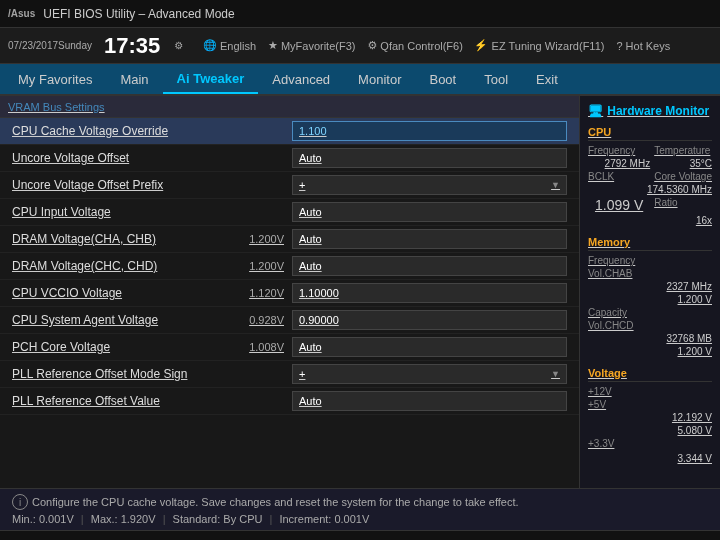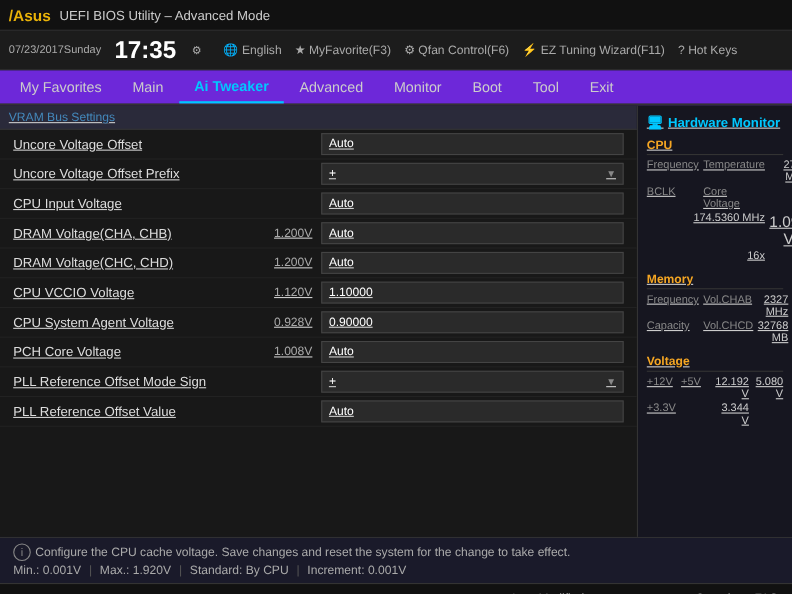--- a/index.html
+++ b/index.html
@@ -16,23 +16,23 @@
     
     .top-bar {
       background: #111;
       display: flex;
       align-items: center;
       padding: 0 8px;
       height: 28px;
       border-bottom: 1px solid #333;
     }
     .asus-logo {
-      color: #eab308;
+      color: #a3a3a3;
       font-weight: bold;
-      font-size: 14px;
+      font-size: 10px;
       margin-right: 8px;
     }
 
     
     .info-bar {
       background: #1c1c1c;
       display: flex;
       align-items: center;
       padding: 2px 8px;
       height: 36px;
@@ -64,21 +64,21 @@
     }
     .info-links span {
       display: flex;
       align-items: center;
       gap: 3px;
       cursor: pointer;
     }
 
     
     .nav-bar {
-      background: #6d28d9;
+      background: #0c4a6e;
       display: flex;
       align-items: center;
       height: 32px;
       border-bottom: 2px solid #333;
       padding: 0 4px;
     }
     .nav-tab {
       padding: 6px 14px;
       font-size: 13px;
       color: #ccc;
@@ -184,21 +184,21 @@
     .sidebar-section-title {
       color: #f5a623;
       font-size: 11px;
       font-weight: bold;
       margin-bottom: 4px;
       border-bottom: 1px solid #333;
       padding-bottom: 2px;
     }
     .sidebar-grid {
       display: grid;
-      grid-template-columns: 1fr 1fr 1fr 1fr;
+      grid-template-columns: 1fr;
       gap: 2px 4px;
     }
     .sidebar-label {
       color: #888;
       font-size: 10px;
     }
     .sidebar-value {
       color: #ccc;
       font-size: 10px;
       text-align: right;
@@ -302,20 +302,27 @@
   <div class="nav-tab">Exit</div>
 </div>
 
 <div class="main-layout">
 
   <div class="content-area">
     <div class="section-header" style="color:#888;font-size:11px;padding:3px 8px;background:#2a2a3a;border-bottom:1px solid #333;height:22px;display:flex;align-items:center;">
       <span style="color:#4488bb;">VRAM Bus Settings</span>
     </div>
 
+    <div class="bios-row selected">
+      <span class="row-label">CPU Cache Voltage Override</span>
+      <span class="row-current"></span>
+      <div class="row-value highlight">
+        <span>1.100</span>
+      </div>
+    </div>
 
     <div class="bios-row">
       <span class="row-label">Uncore Voltage Offset</span>
       <span class="row-current"></span>
       <div class="row-value">
         <span>Auto</span>
       </div>
     </div>
 
     <div class="bios-row">

